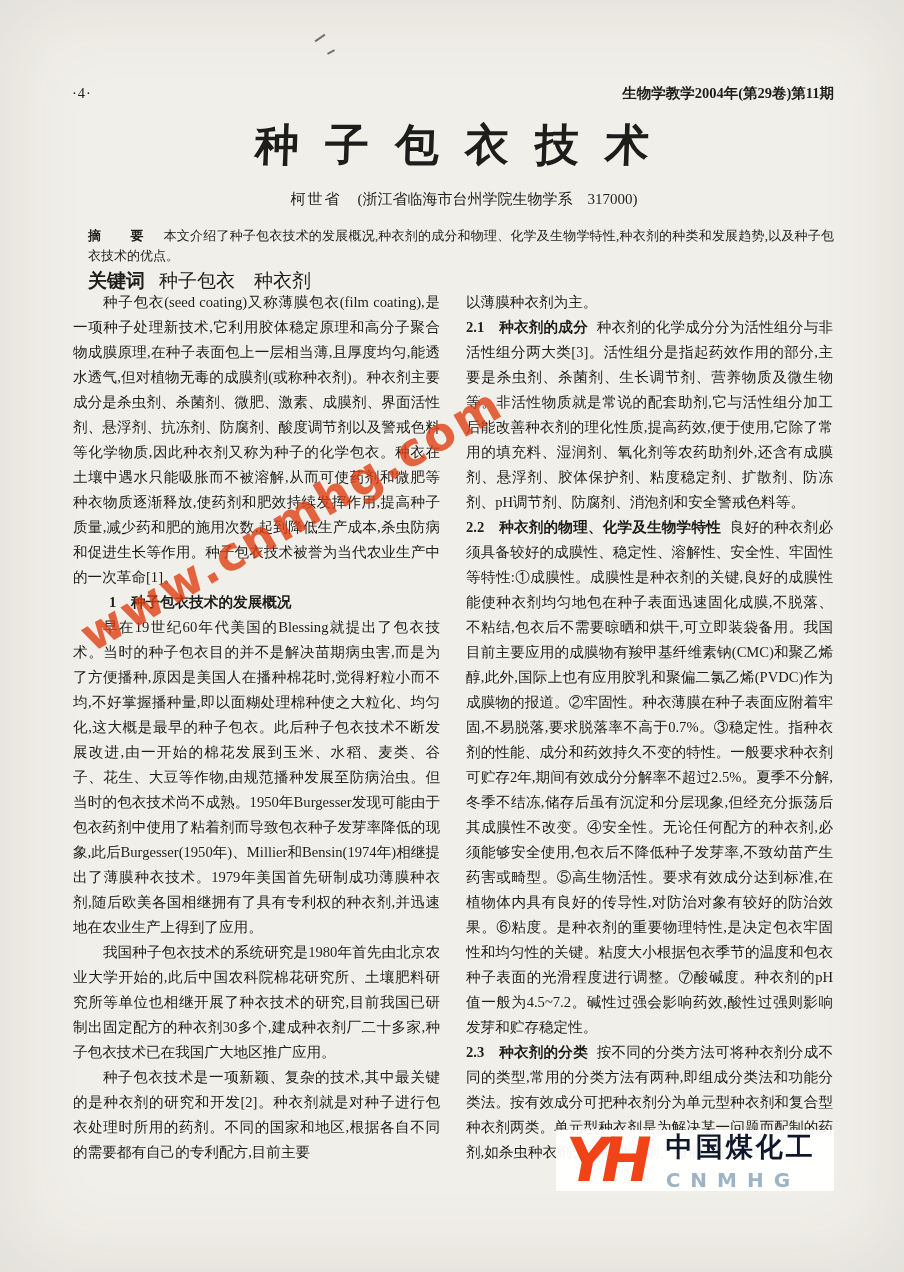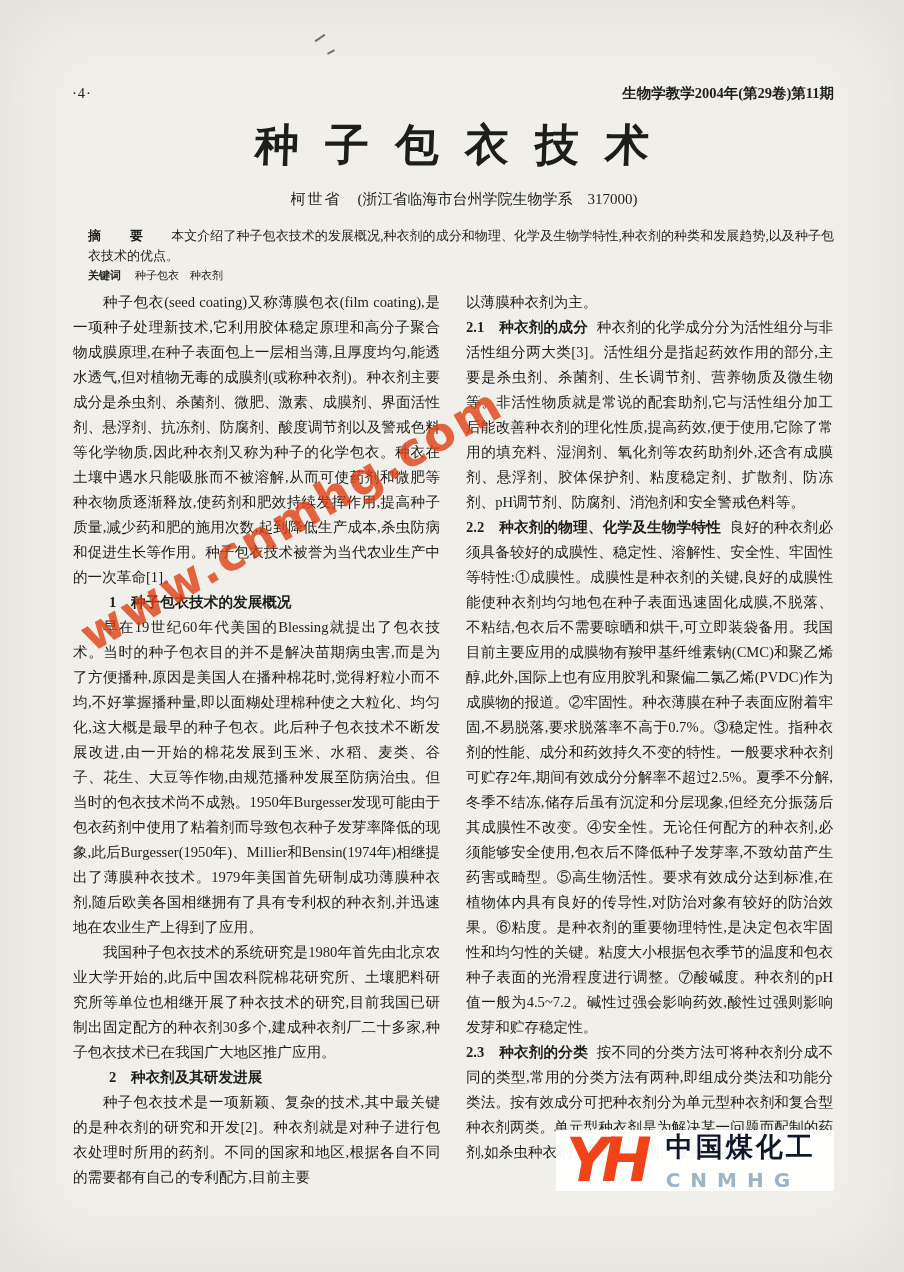--- a/index.html
+++ b/index.html
@@ -36,24 +36,24 @@
     position: absolute; top: 190px; left: 12px; width: 100%;
     text-align: center; font-size: 15px;
   }
   .byline .author { margin-right: 16px; letter-spacing: 2px; }
 
   
   .abstract {
     position: absolute; top: 226px; left: 88px; width: 746px;
     font-size: 13px; line-height: 20px; text-align: justify;
   }
-  .abstract b { margin-right: 20px; letter-spacing: 8px; }
+  .abstract b { margin-right: 12px; letter-spacing: 8px; }
   .keywords {
     position: absolute; top: 268px; left: 88px; width: 746px;
-    font-size: 11px;
+    font-size: 19px;
   }
   .keywords b { margin-right: 14px; }
 
   
   .columns {
     position: absolute; top: 290px; left: 73px;
     width: 760px; height: 982px;
     display: flex; gap: 26px; overflow: hidden;
   }
   .col {
@@ -133,21 +133,20 @@
     <b>关键词</b><span>种子包衣　种衣剂</span>
   </div>
 
   <div class="columns">
 
     <div class="col">
       <p>种子包衣(seed coating)又称薄膜包衣(film coating),是一项种子处理新技术,它利用胶体稳定原理和高分子聚合物成膜原理,在种子表面包上一层相当薄,且厚度均匀,能透水透气,但对植物无毒的成膜剂(或称种衣剂)。种衣剂主要成分是杀虫剂、杀菌剂、微肥、激素、成膜剂、界面活性剂、悬浮剂、抗冻剂、防腐剂、酸度调节剂以及警戒色料等化学物质,因此种衣剂又称为种子的化学包衣。种衣在土壤中遇水只能吸胀而不被溶解,从而可使药剂和微肥等种衣物质逐渐释放,使药剂和肥效持续发挥作用,提高种子质量,减少药和肥的施用次数,起到降低生产成本,杀虫防病和促进生长等作用。种子包衣技术被誉为当代农业生产中的一次革命[1]。</p>
       <h2>1　种子包衣技术的发展概况</h2>
       <p>早在19世纪60年代美国的Blessing就提出了包衣技术。当时的种子包衣目的并不是解决苗期病虫害,而是为了方便播种,原因是美国人在播种棉花时,觉得籽粒小而不均,不好掌握播种量,即以面糊处理棉种使之大粒化、均匀化,这大概是最早的种子包衣。此后种子包衣技术不断发展改进,由一开始的棉花发展到玉米、水稻、麦类、谷子、花生、大豆等作物,由规范播种发展至防病治虫。但当时的包衣技术尚不成熟。1950年Burgesser发现可能由于包衣药剂中使用了粘着剂而导致包衣种子发芽率降低的现象,此后Burgesser(1950年)、Millier和Bensin(1974年)相继提出了薄膜种衣技术。1979年美国首先研制成功薄膜种衣剂,随后欧美各国相继拥有了具有专利权的种衣剂,并迅速地在农业生产上得到了应用。</p>
       <p>我国种子包衣技术的系统研究是1980年首先由北京农业大学开始的,此后中国农科院棉花研究所、土壤肥料研究所等单位也相继开展了种衣技术的研究,目前我国已研制出固定配方的种衣剂30多个,建成种衣剂厂二十多家,种子包衣技术已在我国广大地区推广应用。</p>
-      <h2>2　种衣剂及其研发进展</h2>
       <p>种子包衣技术是一项新颖、复杂的技术,其中最关键的是种衣剂的研究和开发[2]。种衣剂就是对种子进行包衣处理时所用的药剂。不同的国家和地区,根据各自不同的需要都有自己的专利配方,目前主要</p>
     </div>
 
     <div class="col">
       <p class="flush">以薄膜种衣剂为主。</p>
       <p class="flush"><b class="lead">2.1　种衣剂的成分</b><span>种衣剂的化学成分分为活性组分与非活性组分两大类[3]。活性组分是指起药效作用的部分,主要是杀虫剂、杀菌剂、生长调节剂、营养物质及微生物等。非活性物质就是常说的配套助剂,它与活性组分加工后能改善种衣剂的理化性质,提高药效,便于使用,它除了常用的填充料、湿润剂、氧化剂等农药助剂外,还含有成膜剂、悬浮剂、胶体保护剂、粘度稳定剂、扩散剂、防冻剂、pH调节剂、防腐剂、消泡剂和安全警戒色料等。</span></p>
       <p class="flush"><b class="lead">2.2　种衣剂的物理、化学及生物学特性</b><span>良好的种衣剂必须具备较好的成膜性、稳定性、溶解性、安全性、牢固性等特性:①成膜性。成膜性是种衣剂的关键,良好的成膜性能使种衣剂均匀地包在种子表面迅速固化成膜,不脱落、不粘结,包衣后不需要晾晒和烘干,可立即装袋备用。我国目前主要应用的成膜物有羧甲基纤维素钠(CMC)和聚乙烯醇,此外,国际上也有应用胶乳和聚偏二氯乙烯(PVDC)作为成膜物的报道。②牢固性。种衣薄膜在种子表面应附着牢固,不易脱落,要求脱落率不高于0.7%。③稳定性。指种衣剂的性能、成分和药效持久不变的特性。一般要求种衣剂可贮存2年,期间有效成分分解率不超过2.5%。夏季不分解,冬季不结冻,储存后虽有沉淀和分层现象,但经充分振荡后其成膜性不改变。④安全性。无论任何配方的种衣剂,必须能够安全使用,包衣后不降低种子发芽率,不致幼苗产生药害或畸型。⑤高生物活性。要求有效成分达到标准,在植物体内具有良好的传导性,对防治对象有较好的防治效果。⑥粘度。是种衣剂的重要物理特性,是决定包衣牢固性和均匀性的关键。粘度大小根据包衣季节的温度和包衣种子表面的光滑程度进行调整。⑦酸碱度。种衣剂的pH值一般为4.5~7.2。碱性过强会影响药效,酸性过强则影响发芽和贮存稳定性。</span></p>
       <p class="flush"><b class="lead">2.3　种衣剂的分类</b><span>按不同的分类方法可将种衣剂分成不同的类型,常用的分类方法有两种,即组成分类法和功能分类法。按有效成分可把种衣剂分为单元型种衣剂和复合型种衣剂两类。单元型种衣剂是为解决某一问题而配制的药剂,如杀虫种衣剂、防病种衣剂、微肥种衣剂等。</span></p>
     </div>
 

